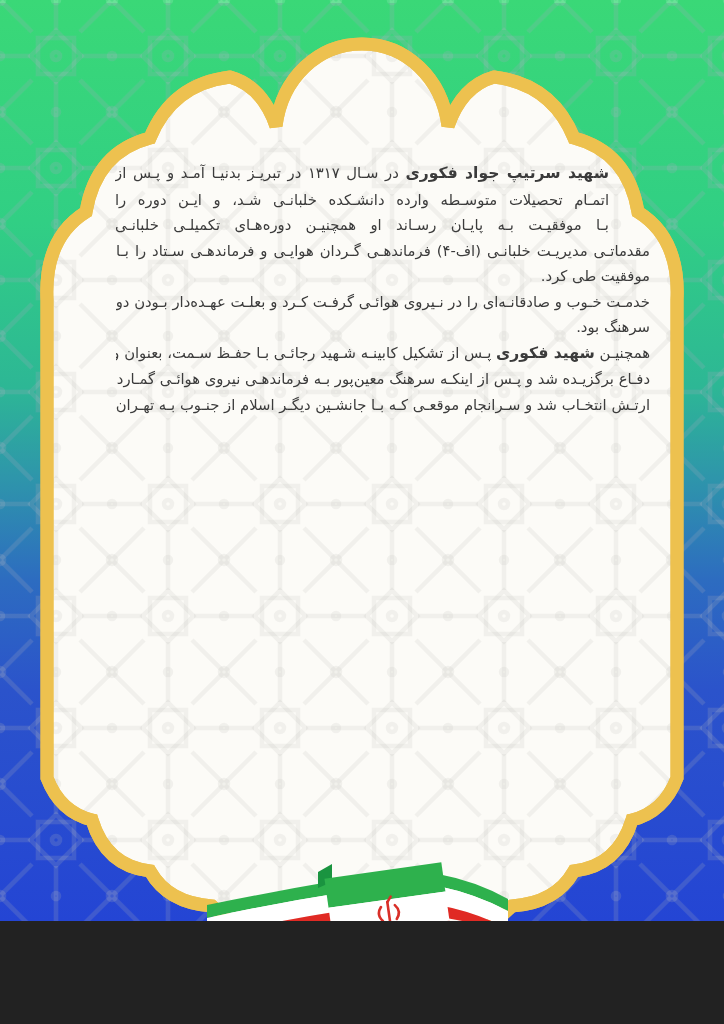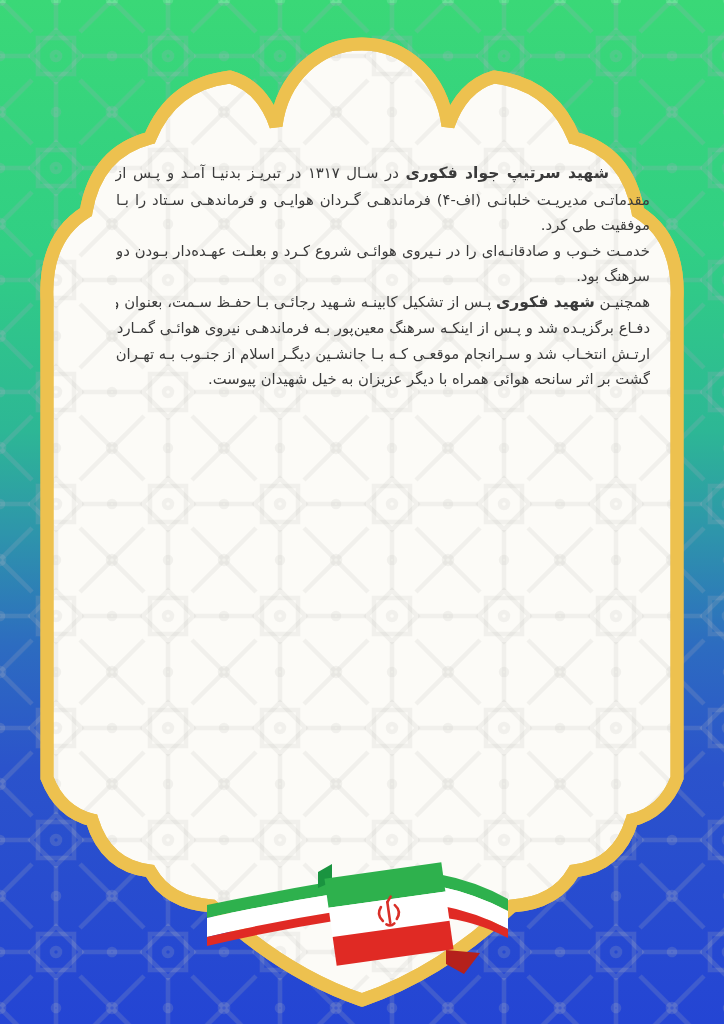--- a/index.html
+++ b/index.html
@@ -1,17 +1,17 @@
 <!DOCTYPE html>
 <html lang="fa" style="--g0: #3ad877; --g1: #31cf84; --g2: #2db795; --g3: #2e95ab; --g4: #2d6cc0; --g5: #2b53cb; --g6: #2445d4; --frame-fill: #fcfbf7; --frame-border: #edc14f; --text: #3b3b3b; --flag-green: #2eb14d; --flag-green-dark: #1a9440; --flag-red: #e02a24; --flag-red-dark: #b5211c; --flag-white: #ffffff; --emblem-red: #d92f28; --pattern-light: rgba(255,255,255,0.13); --pattern-shadow: rgba(15,35,90,0.10); --pattern-faint: rgba(150,148,135,0.10);"><head>
 <meta charset="utf-8">
 <style>
   html,body{margin:0;padding:0;background:#222;}
   .poster{
-    position:relative;width:724px;height:1024px;overflow:hidden;
+    position:relative;width:724px;height:921px;overflow:hidden;
     font-family:"DejaVu Sans",sans-serif;
   }
   .bg{
     position:absolute;inset:0;
     background:linear-gradient(180deg,
       var(--g0) 0%, var(--g1) 24%, var(--g2) 42%, var(--g3) 52%,
       var(--g4) 63%, var(--g5) 75%, var(--g6) 100%);
   }
   svg.layer{position:absolute;left:0;top:0;}
   .pat-light{color:var(--pattern-light);}
@@ -103,28 +103,29 @@
           <use href="#framePath"></use>
         </clipPath>
     </defs>
     <use href="#framePath" class="frame-fill"></use>
     <rect width="724" height="1024" fill="url(#patF)" clip-path="url(#frameClip)"></rect>
     <use href="#framePath" class="frame-stroke"></use>
   </svg>
 
   <div class="bio">
       <div class="line narrow"><span class="seg-bold">شهید سرتیپ جواد فکوری</span><span class="seg"> در سـال ۱۳۱۷ در تبریـز بدنیـا آمـد و پـس از</span></div>
+      <div class="line narrow"><span class="seg">اتمـام تحصیلات متوسـطه وارده دانشـکده خلبانـی شـد، و ایـن دوره را</span></div>
+      <div class="line narrow"><span class="seg">بـا موفقیـت بـه پایـان رسـاند او همچنیـن دوره‌هـای تکمیلـی خلبانـی</span></div>
       <div class="line"><span class="seg">مقدماتـی مدیریـت خلبانـی (اف-۴) فرماندهـی گـردان هوایـی و فرماندهـی سـتاد را بـا</span></div>
       <div class="line last"><span class="seg">موفقیت طی کرد.</span></div>
-      <div class="line"><span class="seg">خدمـت خـوب و صادقانـه‌ای را در نـیروی هوائـی شروع کـرد و بعلـت عهـده‌دار بـودن دو</span></div>
+      <div class="line"><span class="seg">خدمـت خـوب و صادقانـه‌ای را در نـیروی هوائـی گرفـت کـرد و بعلـت عهـده‌دار بـودن دو</span></div>
       <div class="line last"><span class="seg">سرهنگ بود.</span></div>
       <div class="line"><span class="seg">همچنیـن </span><span class="seg-bold">شهید فکوری</span><span class="seg"> پـس از تشکیل کابینـه شـهید رجائـی بـا حفـظ سـمت، بعنوان وزیـر</span></div>
       <div class="line"><span class="seg">دفـاع برگزیـده شد و پـس از اینکـه سرهنگ معین‌پور بـه فرماندهـی نیروی هوائـی گمـارده</span></div>
       <div class="line"><span class="seg">ارتـش انتخـاب شد و سـرانجام موقعـی کـه بـا جانشـین دیگـر اسلام از جنـوب بـه تهـران برمـی</span></div>
-      <div class="line last"><span class="seg">گشت بر اثر سانحه هوائی همراه با دیگر عزیزان به خیل شهیدان پیوست.</span></div>
     </div>
 
   <svg class="layer" style="left:188px;top:850px;" width="344" height="140" viewBox="0 0 344 140" aria-hidden="true">
 
     <g>
       <path class="fg" d="M152 30 Q82 42 19 55 L19 68 Q82 54 152 43 Z"></path>
       <path class="fw" d="M152 43 Q82 54 19 68 L19 87 Q82 72 152 61 Z"></path>
       <path class="fr" d="M152 61 Q82 72 19 87 L19 96 Q82 81 152 70 Z"></path>
     </g>
 

